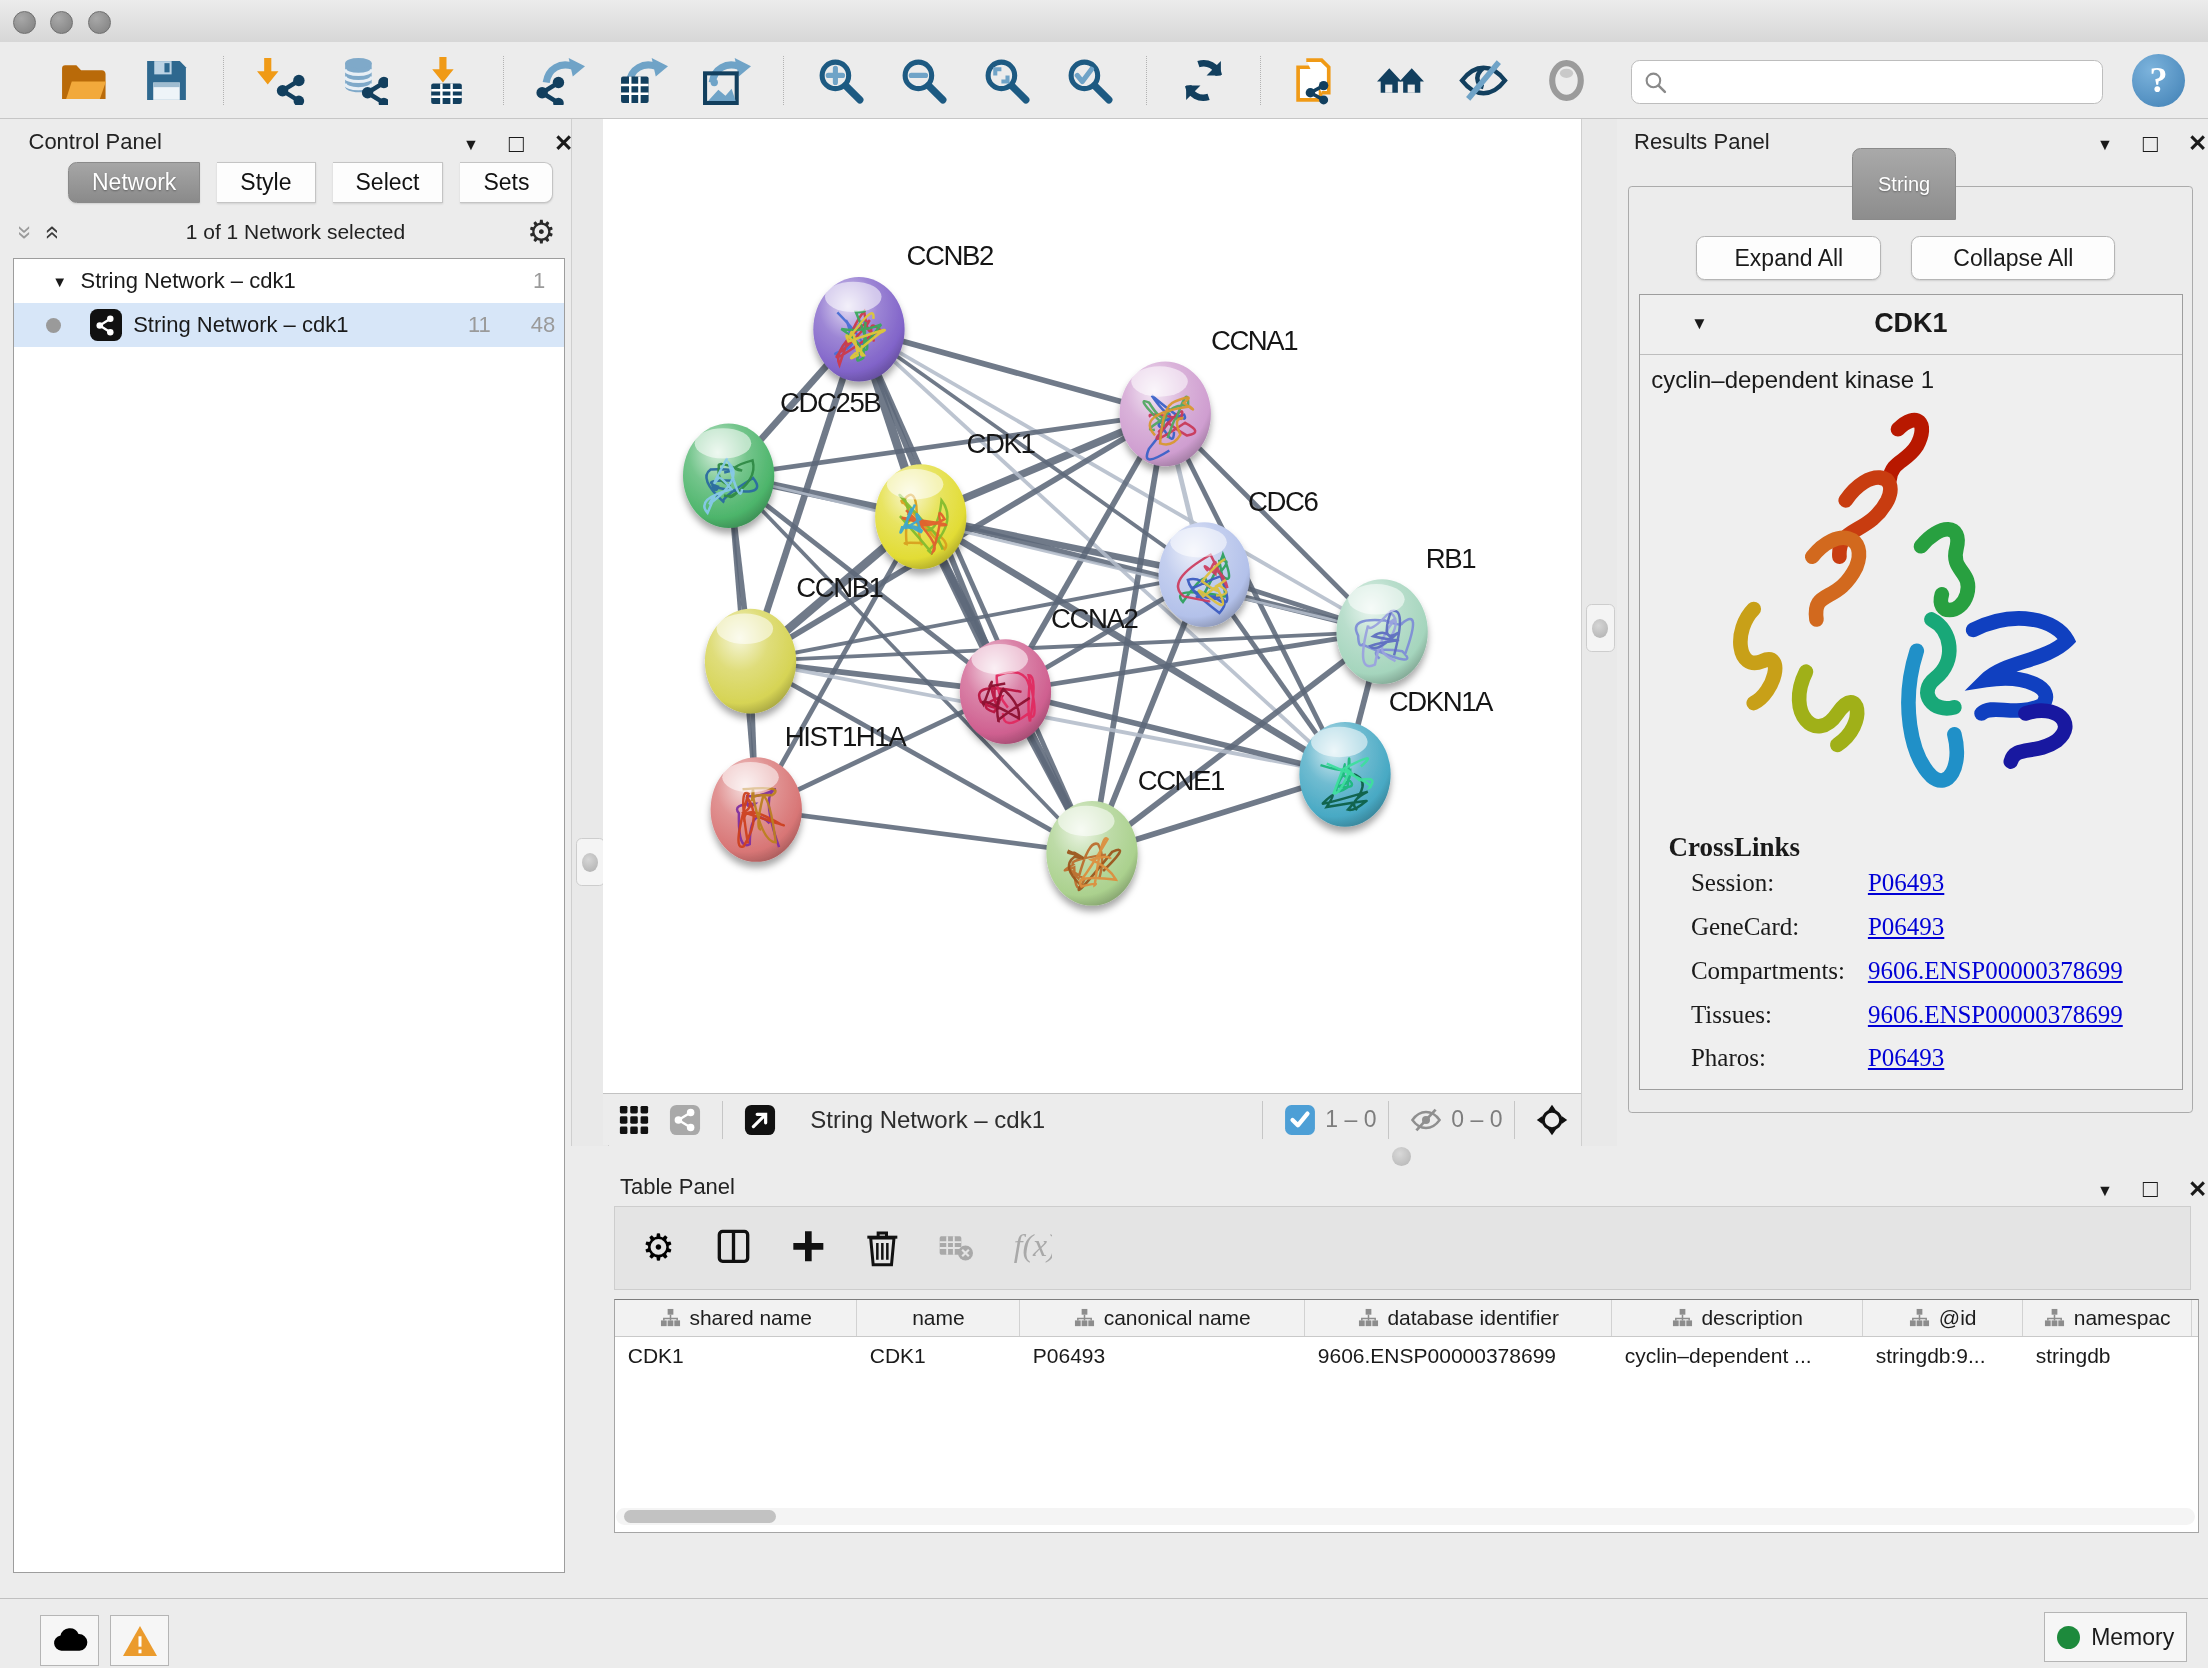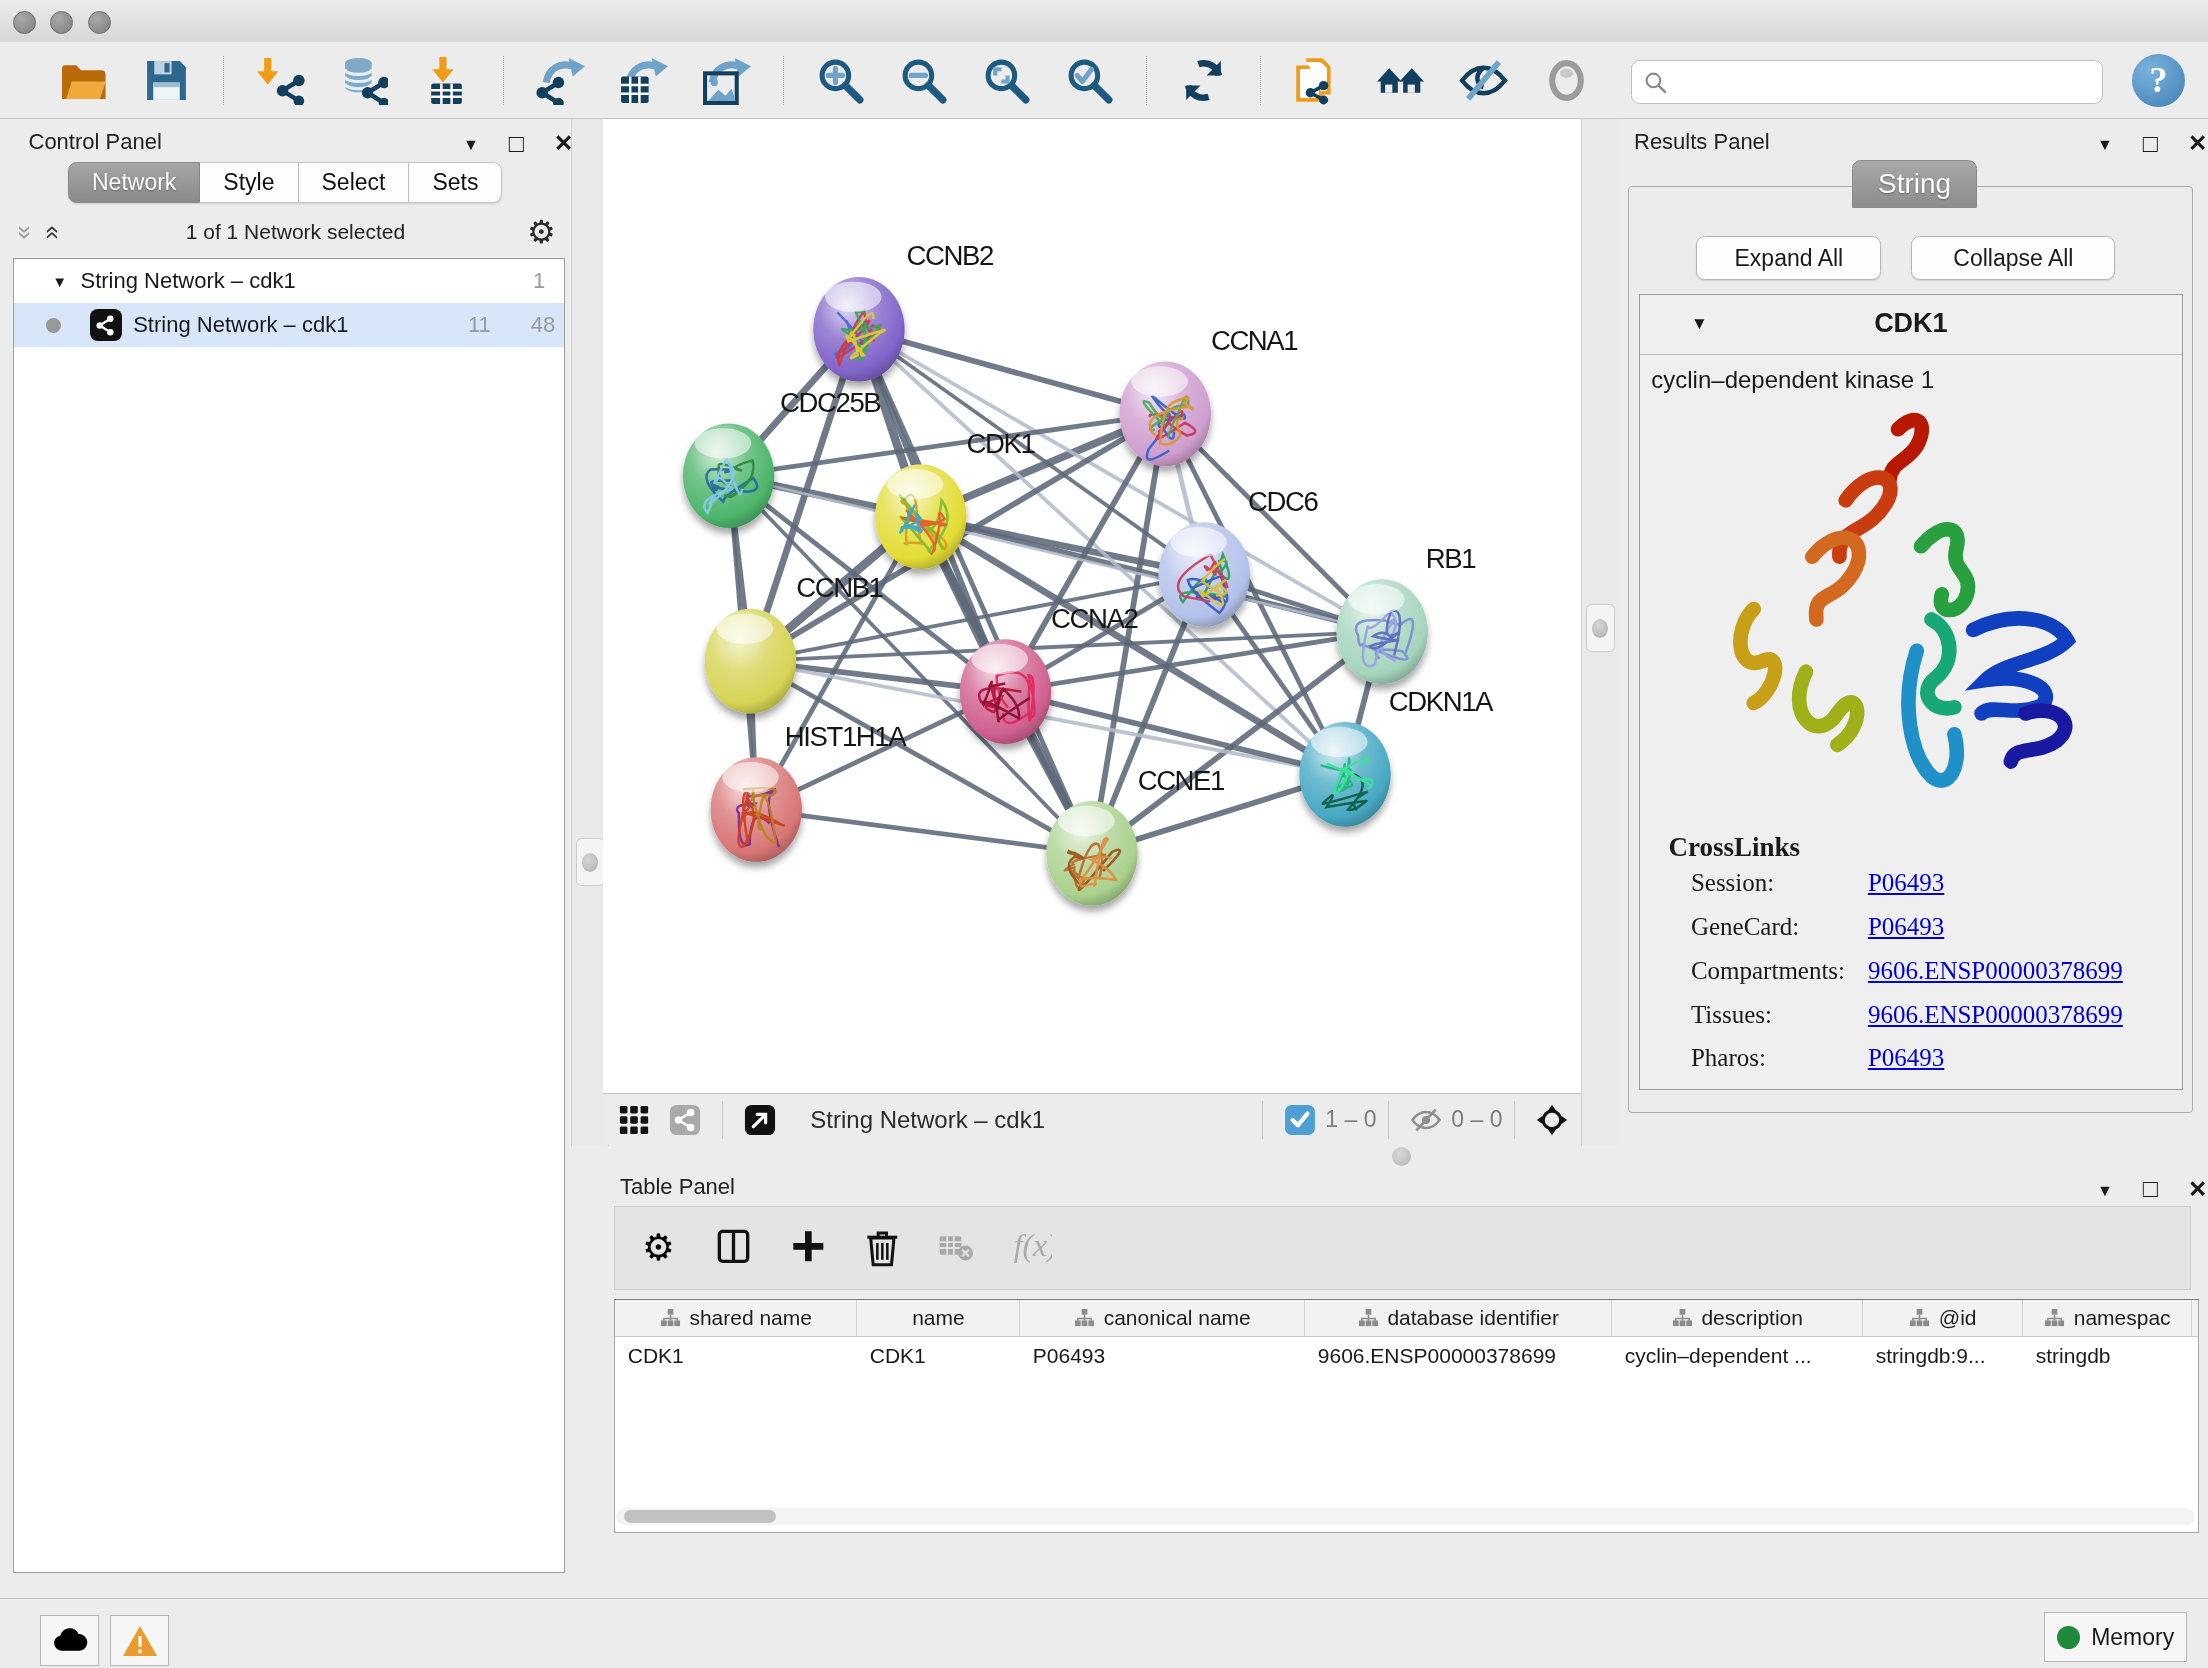--- a/index.html
+++ b/index.html
@@ -27,21 +27,21 @@
            background:radial-gradient(circle at 35% 30%,#7cb3dc,#3f7fb4);color:#fff;font-size:36px;
            font-weight:bold;text-align:center;line-height:53px;font-family:"Liberation Serif",serif;}
   
   .phead{font-size:22px;color:#222;}
   .picons{position:absolute;display:flex;gap:30px;align-items:center;color:#1a1a1a;}
   .pic{font-size:21px;line-height:21px;}
   .pic.collapse::before{content:"▼";font-size:16px;}
   .pic.float::before{content:"□";font-size:25px;font-weight:bold;}
   .pic.close::before{content:"✕";font-size:23px;font-weight:bold;}
   
-  .seg{display:flex;}
+  .seg{display:flex;gap:17px;}
   .seg .tab{background:#fdfdfd;border:1px solid #c4c4c4;border-left-width:0;height:39px;line-height:39px;
             padding:0 23px;font-size:23px;color:#111;box-shadow:0 1px 1.9px rgba(0,0,0,.12);}
   .seg .tab:first-child{border-left-width:1px;border-radius:8.6px 0 0 8.6px;}
   .seg .tab:last-child{border-radius:0 8.6px 8.6px 0;}
   .seg .tab.sel{background:linear-gradient(#a6a6a6,#8a8a8a);color:#fff;border-color:#8a8a8a;
                 text-shadow:0 1px 1.9px rgba(0,0,0,.35);}
   
   .ctrlpanel{left:0;top:119px;width:571px;height:1493px;background:#ececec;}
   .selrow{position:absolute;left:13.3px;top:92px;width:550px;height:42px;display:flex;align-items:center;
           font-size:21px;color:#222;}
@@ -70,21 +70,21 @@
   
   .netcanvas{left:603px;top:119px;width:978px;height:974px;background:#fff;}
   .netbar{left:603px;top:1093px;width:978px;height:51px;background:#ececec;border-top:1px solid #c2c2c2;
           display:flex;align-items:center;font-size:23px;color:#7d7d7d;}
   .nbicon{display:inline-flex;align-items:center;justify-content:center;margin:0 9.5px;}
   .nbicon svg{width:32px;height:32px;}
   .nbsep{width:1px;height:38px;background:#c6c6c6;margin:0 11.4px;}
   .nbtitle{color:#2d2d2d;margin:0 25px;font-size:24px;}
   
   .resultspanel{left:1617px;top:119px;width:592px;height:1027px;background:#ececec;}
-  .stringtab{position:absolute;left:235px;top:41px;height:38px;padding:4px 25px;font-size:28px;color:#fff;
+  .stringtab{position:absolute;left:235px;top:29px;height:38px;padding:16px 25px;font-size:20px;color:#fff;
              background:linear-gradient(#a9a9a9,#8d8d8d);border:1px solid #8a8a8a;border-radius:8.6px 8.6px 0 0;
              line-height:38px;text-shadow:0 1px 1.9px rgba(0,0,0,.35);z-index:3;}
   .resbox{position:absolute;left:11.4px;top:67px;width:563px;height:925px;background:#ececec;
           border:1px solid #ababab;border-radius:3.8px;}
   .rbtn{position:absolute;height:42px;background:#fdfdfd;border:1px solid #b5b5b5;border-radius:8.6px;
         font-size:23px;text-align:center;line-height:42px;box-shadow:0 1px 1.9px rgba(0,0,0,.12);}
   .innerbox{position:absolute;left:9.5px;top:107px;width:542px;height:794px;background:#efefef;
             border:1px solid #9d9d9d;}
   .entryhead{position:absolute;left:0;top:0;width:100%;height:59px;border-bottom:1px solid #bdbdbd;}
   .entryhead .tri{position:absolute;left:51px;top:19px;font-size:17px;}

